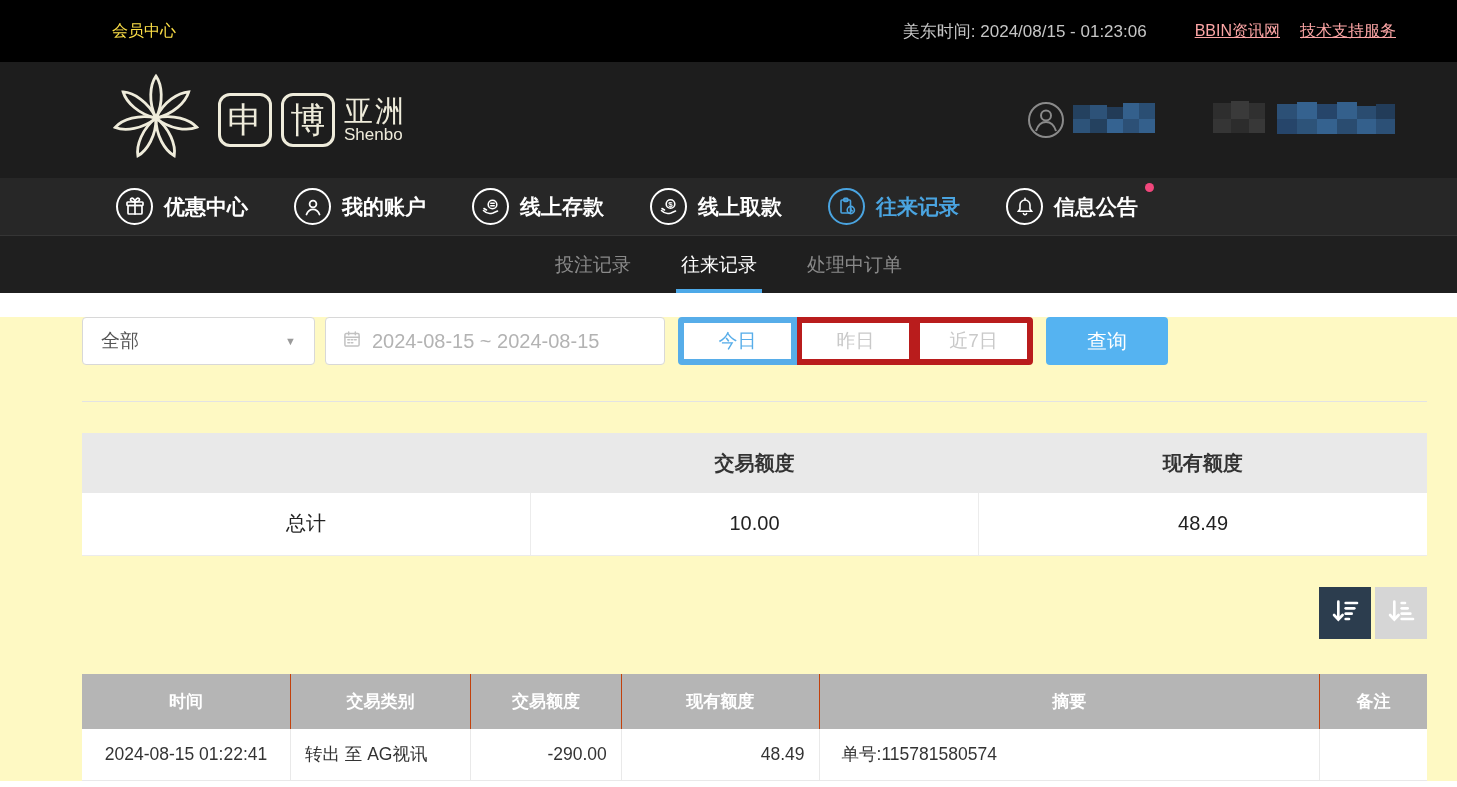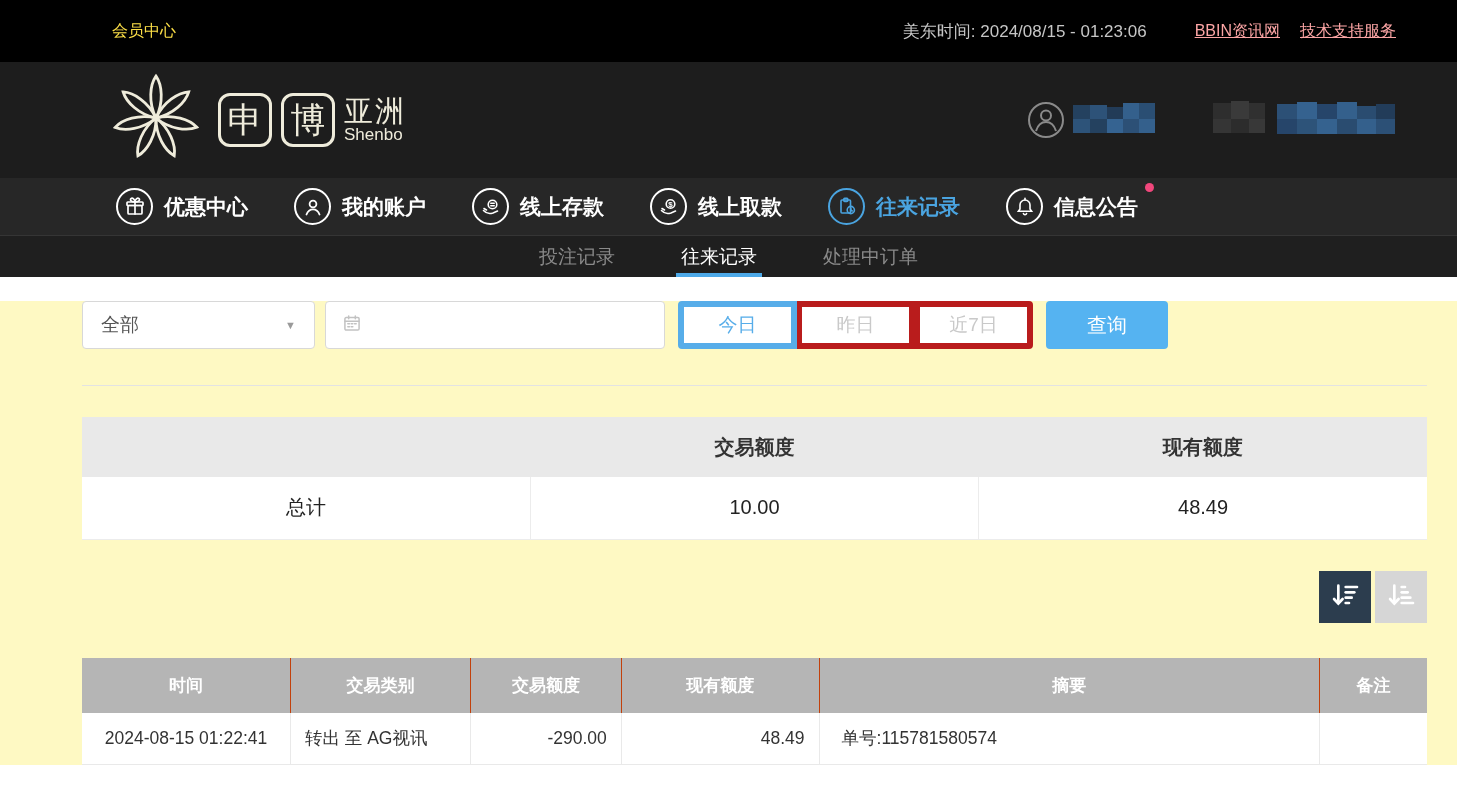--- a/index.html
+++ b/index.html
@@ -35,22 +35,22 @@
   .nav-item { display:flex; align-items:center; gap:11px; color:#fff;
     font-size:21px; font-weight:600; cursor:pointer; position:relative; }
   .nav-item.active { color:#4aa4e0; }
   .nav-icon { width:37px; height:37px; border:2px solid currentColor; border-radius:50%;
     display:flex; align-items:center; justify-content:center; }
   .nav-icon svg { width:24px; height:24px; }
   .notif-dot { position:absolute; top:-5px; right:-16px; width:9px; height:9px;
     border-radius:50%; background:#f1477c; }
 
   
-  .subnav { height:42px; background:#1f1f1f; border-top:1px solid #353535;
-    display:flex; align-items:stretch; justify-content:center; gap:56px; }
+  .subnav { height:58px; background:#1f1f1f; border-top:1px solid #353535;
+    display:flex; align-items:stretch; justify-content:center; gap:40px; }
   .subtab { display:flex; align-items:center; padding:0 5px; color:#8a8a8a;
     font-size:19px; cursor:pointer; position:relative; }
   .subtab.active { color:#fff; }
   .subtab.active::after { content:""; position:absolute; left:0; right:0; bottom:0;
     height:4px; background:#4da9e8; }
 
   
   .content { padding:0 30px 0 82px; background:#fef9c3; }
 
   .filter-row { margin-top:24px; display:flex; align-items:center; }
@@ -288,20 +288,21 @@
           <line x1="3.5" y1="10" x2="20.5" y2="10"></line>
           <line x1="8" y1="3.5" x2="8" y2="7"></line>
             <line x1="16" y1="3.5" x2="16" y2="7"></line>
           <line x1="7" y1="13" x2="9" y2="13"></line>
             <line x1="11" y1="13" x2="13" y2="13"></line>
             <line x1="15" y1="13" x2="17" y2="13"></line>
           <line x1="7" y1="16.5" x2="9" y2="16.5"></line>
             <line x1="11" y1="16.5" x2="13" y2="16.5"></line>
         </svg>
       </span>
+      <span>2024-08-15 ~ 2024-08-15</span>
     </div>
 
     <div class="range-group">
       <button class="range-btn active">今日</button>
       <button class="range-btn">昨日</button>
       <button class="range-btn">近7日</button>
     </div>
 
     <button class="query-btn">查询</button>
   </div>

